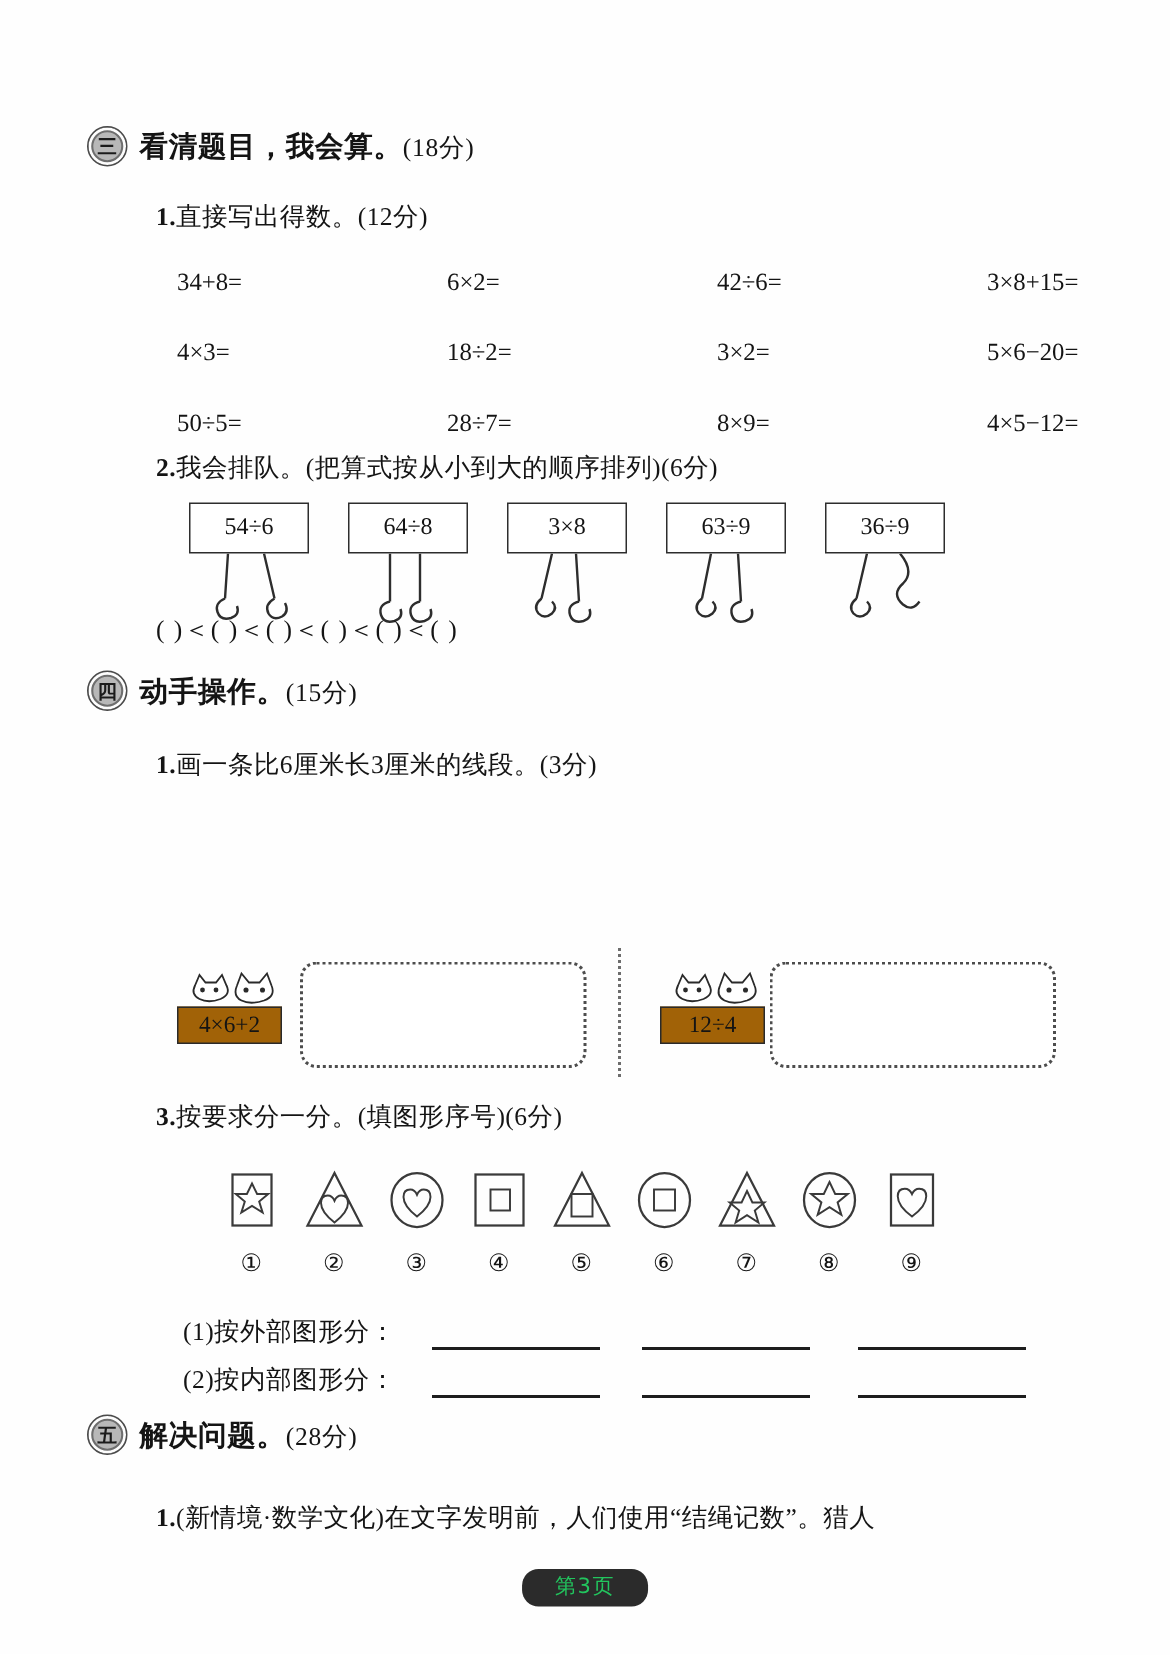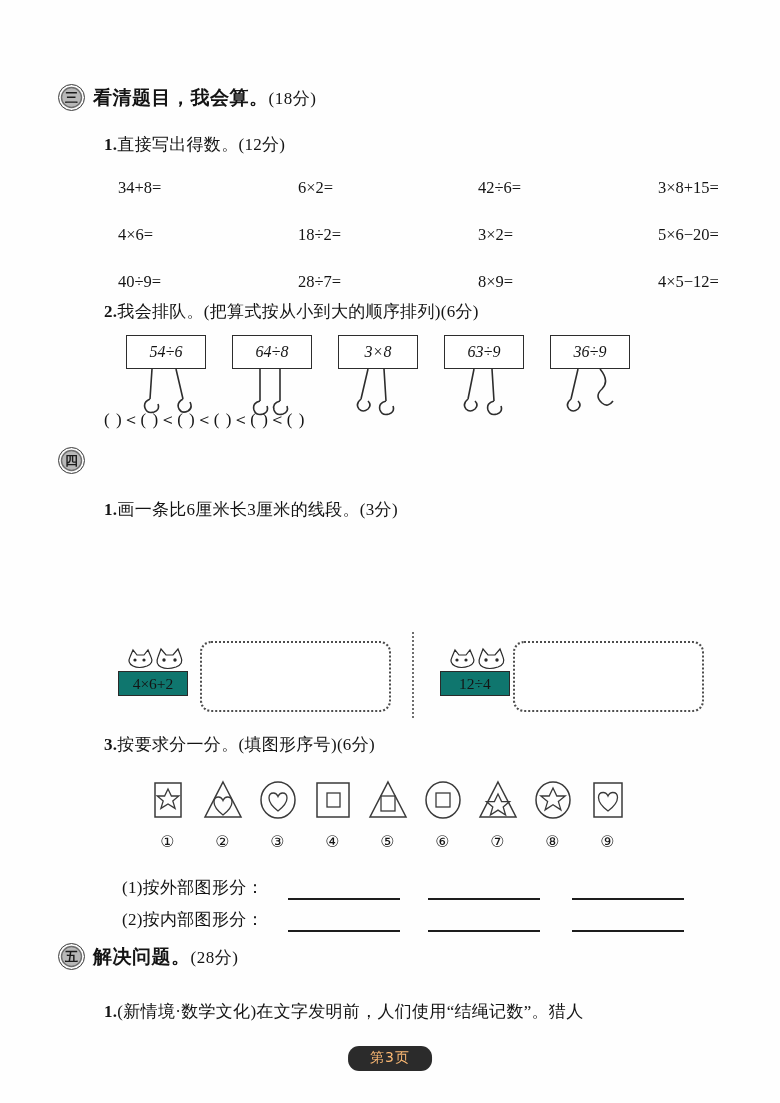--- a/index.html
+++ b/index.html
@@ -76,21 +76,20 @@
 
   
   .lineup { position: absolute; }
   .lineup-row {
     display: flex;
     gap: 26px;
   }
   .fig {
     width: 80px;
     position: relative;
-    font-style: italic;
   }
   .fig .board {
     height: 32px;
     border: 1.4px solid #2d2d2d;
     display: flex;
     align-items: center;
     justify-content: center;
     font-size: 16px;
     background: #fff;
   }
@@ -105,21 +104,21 @@
   .openrow { position: absolute; }
   .ans-box {
     position: absolute;
     border: 2px dotted #4d4d4d;
     border-radius: 11px;
     background: #fff;
   }
   .cat-sign { position: absolute; }
   .cat-sign .sign {
     border: 1.5px solid #2a2a2a;
-    background: #0f766e;
+    background: #a16207;
     padding: 2px 1px;
     font-size: 15.5px;
     text-align: center;
     line-height: 1.25;
   }
   .divider-v {
     position: absolute;
     border-left: 2px dotted #6d6d6d;
   }
 
@@ -142,21 +141,21 @@
     position: absolute;
     border-bottom: 2px solid #1d1d1d;
   }
 
   
   .footer {
     position: absolute;
     left: 50%;
     transform: translateX(-50%);
     background: #2b2b2b;
-    color: #fdba74;
+    color: #22c55e;
     font-size: 14px;
     padding: 3px 22px 4px;
     border-radius: 11px;
     font-family: "DejaVu Sans", sans-serif;
     letter-spacing: 1px;
   }
 </style>
 </head>
 <body>
 
@@ -169,25 +168,25 @@
 
   <div class="qline" style="left:104px; top:133px;">
     <b>1.</b><span>直接写出得数。</span><span>(12分)</span>
   </div>
 
   <div class="calc-grid" style="left:118px; top:178px;">
     <span>34+8=</span>
     <span>6×2=</span>
     <span>42÷6=</span>
     <span>3×8+15=</span>
-    <span>4×6=</span>
+    <span>4×3=</span>
     <span>18÷2=</span>
     <span>3×2=</span>
     <span>5×6−20=</span>
-    <span>40÷9=</span>
+    <span>50÷5=</span>
     <span>28÷7=</span>
     <span>8×9=</span>
     <span>4×5−12=</span>
   </div>
 
   <div class="qline" style="left:104px; top:300px;">
     <b>2.</b><span>我会排队。(把算式按从小到大的顺序排列)</span><span>(6分)</span>
   </div>
 
   <div class="lineup" style="left:126px; top:335px;">
@@ -227,20 +226,21 @@
           <path d="M50 0 q10 12 2 20 q-8 7 0 14 q6 5 11 -2" fill="none" stroke="#2d2d2d" stroke-width="1.6"></path>
         </svg>
       </div>
     </div>
   </div>
 
   <div class="paren-row" style="left:104px; top:408px; letter-spacing:1px;">(         )＜(         )＜(         )＜(         )＜(         )＜(         )</div>
 
   <div class="section-head" style="left:58px; top:447px;">
     <div class="sec-badge">四</div>
+    <div class="sec-title"><span>动手操作。</span><span class="pts">(15分)</span></div>
   </div>
 
   <div class="qline" style="left:104px; top:498px;">
     <b>1.</b><span>画一条比6厘米长3厘米的线段。</span><span>(3分)</span>
   </div>
 
 
   <div class="openrow" style="left:0; top:0;">
 
     <div class="cat-sign" style="left:118px; top:645px;">

